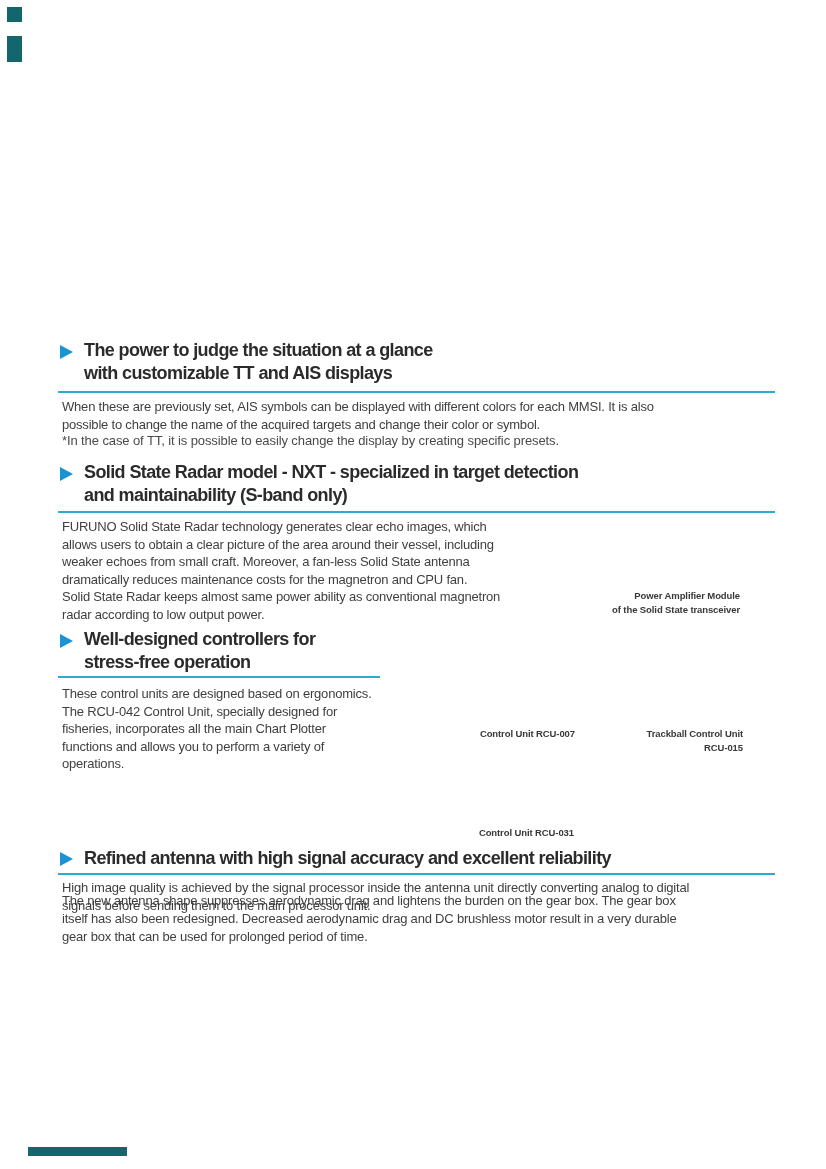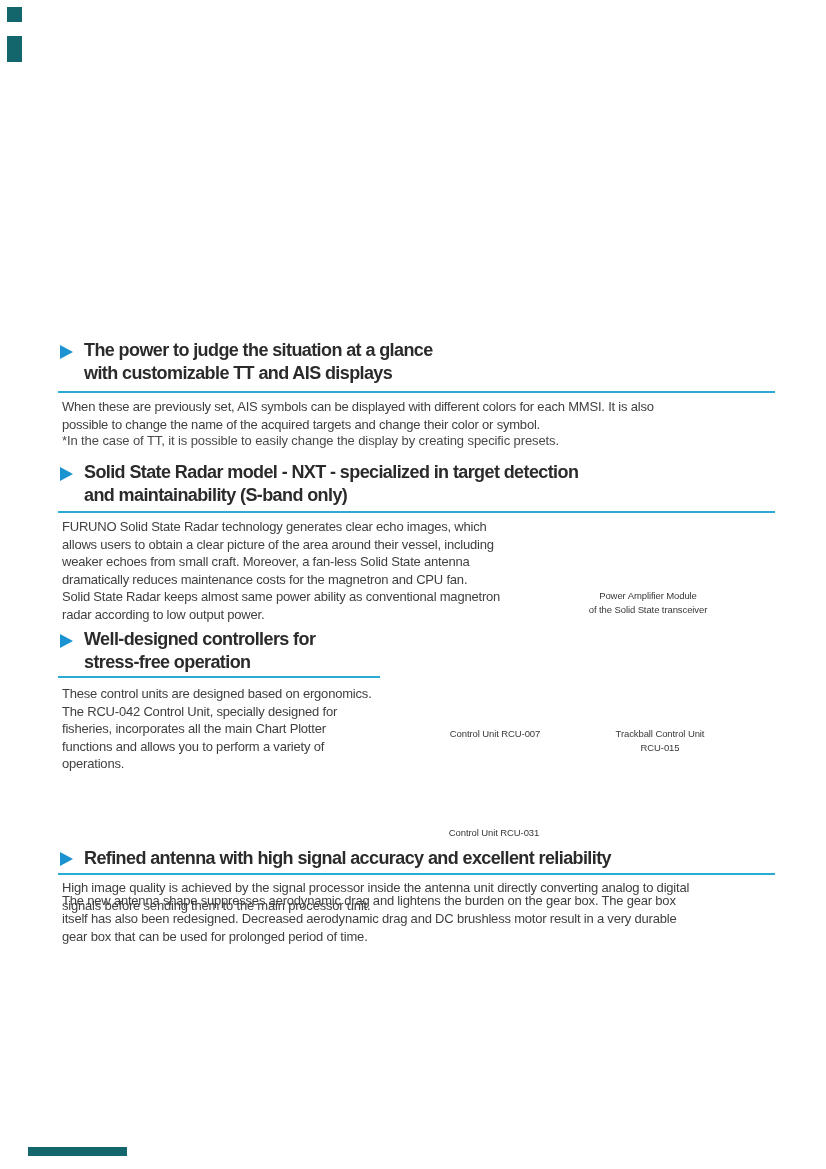--- a/index.html
+++ b/index.html
@@ -38,21 +38,21 @@
     color:#3f3f3f;white-space:pre-line;
   }
   .body-wide{line-height:18px;}
   .footnote{
     position:absolute;margin:0;
     font-size:13px;letter-spacing:-0.1px;color:#4a4a4a;
   }
   .caption{
     position:absolute;margin:0;
     font-size:9.5px;line-height:13.5px;letter-spacing:-0.1px;
-    color:#383838;text-align:center;white-space:pre-line;
+    color:#383838;text-align:right;white-space:pre-line;font-weight:bold;
   }
   
   .b1{left:60px;top:345px;}
   .h1{left:84px;top:339px;}
   .r1{left:58px;top:391px;width:717px;}
   .p1{left:62px;top:398px;width:680px;}
   .f1{left:62px;top:433px;width:600px;}
   
   .b2{left:60px;top:467px;}
   .h2{left:84px;top:461px;}

